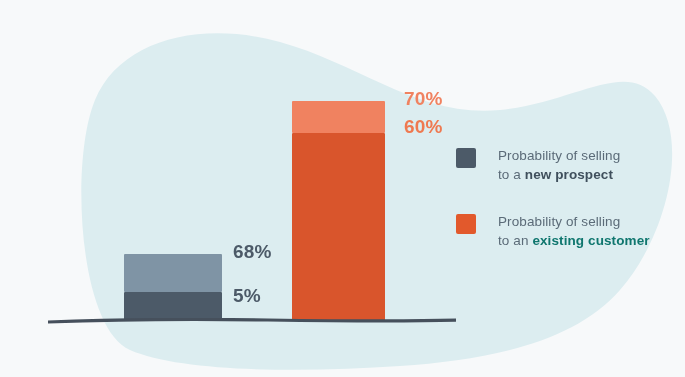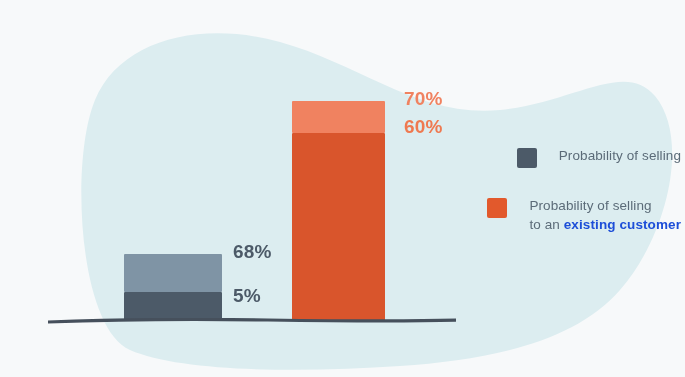--- a/index.html
+++ b/index.html
@@ -81,40 +81,39 @@
   #legend {
     position: absolute;
     left: 456px;
     top: 146px;
     width: 225px;
   }
   .legend-item {
     display: flex;
     align-items: flex-start;
     margin-bottom: 28px;
-    justify-content: flex-end;
   }
   .legend-swatch {
     width: 20px;
     height: 20px;
     flex: 0 0 20px;
     border-radius: 2px;
     margin-top: 2px;
   }
   .legend-text {
     margin-left: 22px;
     font-size: 13.5px;
     line-height: 19px;
     color: #5b6b78;
     letter-spacing: 0.1px;
   }
   .legend-line { display: block; }
   .legend-strong { font-weight: bold; }
   .legend-strong.navy { color: #3f4f5c; }
-  .legend-strong.orange { color: #1d4ed8; }
+  .legend-strong.orange { color: #0f766e; }
 </style>
 </head>
 <body>
 
 <div id="stage">
 
   <svg class="blob" viewBox="0 0 685 377" xmlns="http://www.w3.org/2000/svg">
     <path d="M95,100 C120,40 200,20 280,42 C360,64 420,118 500,110
              C575,102 625,60 655,96 C690,138 668,235 620,290
              C575,342 490,360 400,366 C300,373 180,372 130,350
@@ -139,20 +138,23 @@
   <div class="value-label" id="label-60">60%</div>
   <div class="value-label" id="label-20">68%</div>
   <div class="value-label" id="label-5">5%</div>
 
   <div id="legend">
 
     <div class="legend-item">
       <span class="legend-swatch" style="background:#4c5a68;"></span>
       <span class="legend-text">
         <span class="legend-line">Probability of selling</span>
+        <span class="legend-line">
+          <span>to a </span><span class="legend-strong navy">new prospect</span>
+        </span>
       </span>
     </div>
 
     <div class="legend-item">
       <span class="legend-swatch" style="background:#e2592c;"></span>
       <span class="legend-text">
         <span class="legend-line">Probability of selling</span>
         <span class="legend-line">
           <span>to an </span><span class="legend-strong orange">existing customer</span>
         </span>

